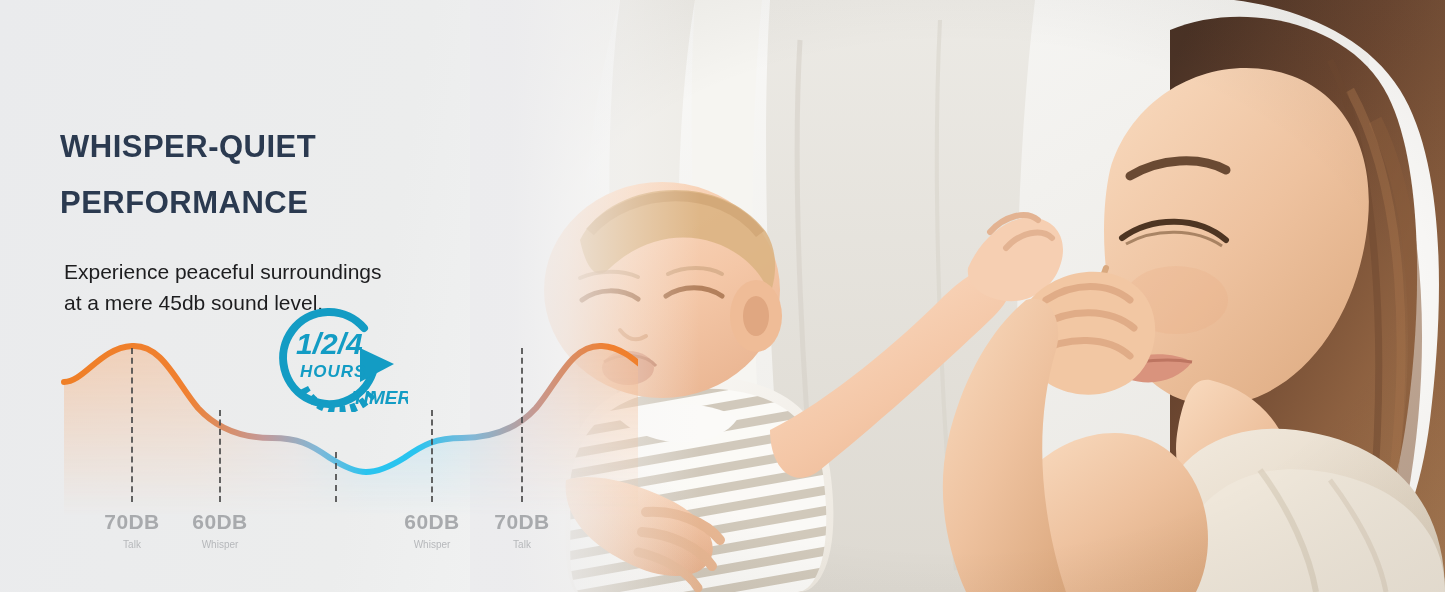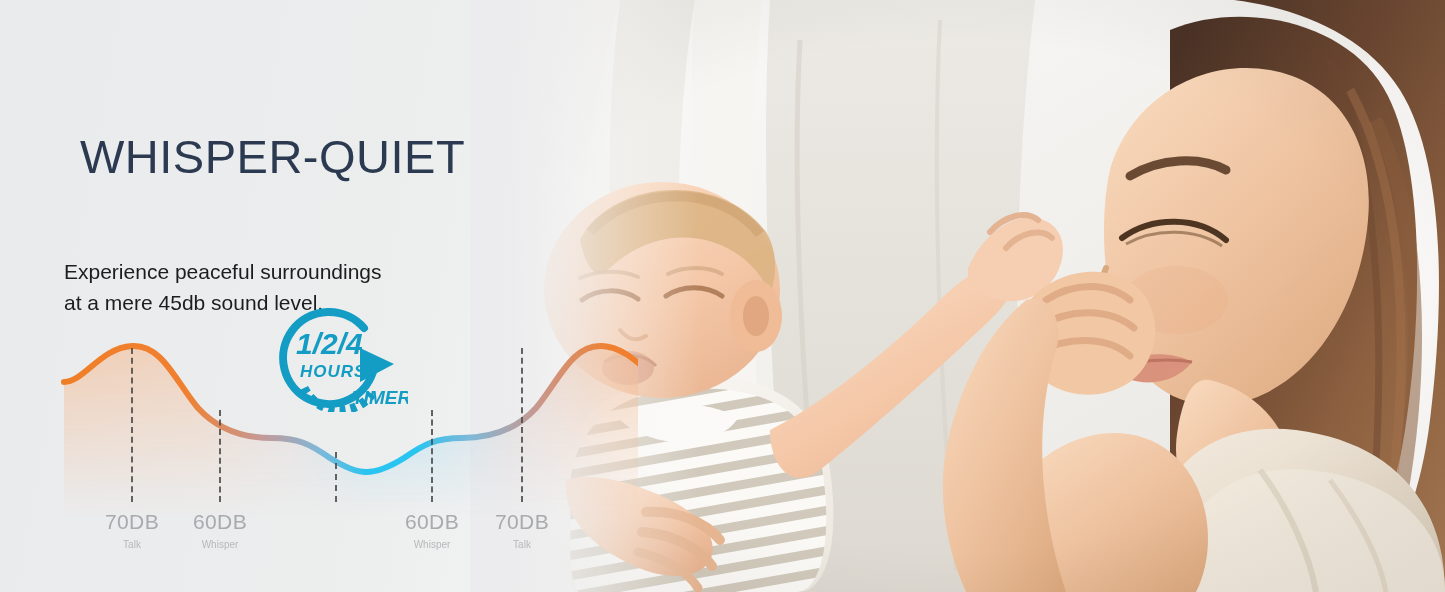--- a/index.html
+++ b/index.html
@@ -21,23 +21,23 @@
   #photo svg{display:block;width:975px;height:592px;}
   
   #photo-feather{
     position:absolute;left:470px;top:0;width:230px;height:592px;
     background:linear-gradient(90deg,#ececee 0%,rgba(236,236,238,0.95) 18%,rgba(240,240,241,0.72) 42%,rgba(246,246,246,0.34) 70%,rgba(250,250,250,0) 100%);
     pointer-events:none;
   }
 
   
   #headline{
-    position:absolute;left:80px;top:98px;width:430px;
+    position:absolute;left:60px;top:98px;width:430px;
     color:#2b3a50;
-    font-size:47px;line-height:56px;font-weight:400;
+    font-size:31px;line-height:56px;font-weight:700;
     letter-spacing:0.5px;
   }
   #headline .l2{display:block;}
   #subtitle{
     position:absolute;left:64px;top:236px;width:420px;
     color:#1d1d1f;font-size:21px;line-height:31px;font-weight:400;margin-top:20px;
   }
 
   
   #chart{
@@ -45,21 +45,21 @@
   }
   #chart svg.wave{position:absolute;left:0;top:0;width:580px;height:190px;}
   .tick{
     position:absolute;width:0;border-left:2px dashed #4a4a4a;
     opacity:.85;
   }
   .axlabel{
     position:absolute;text-align:center;width:120px;
   }
   .axlabel .val{
-    display:block;font-size:21px;font-weight:400;letter-spacing:.4px;
+    display:block;font-size:21px;font-weight:700;letter-spacing:.4px;
     color:#a8aaad;line-height:26px;
   }
   .axlabel .cap{
     display:block;font-size:10px;font-weight:400;color:#b6b8bb;
     line-height:20px;
   }
   .axlabel.primary .val{color:#169fc4;font-size:30px;line-height:34px;}
   .axlabel.primary .cap{color:#169fc4;font-size:17px;line-height:24px;}
 
   
@@ -206,20 +206,21 @@
 
       <path d="M556,300 C520,330 492,380 478,440 C466,492 476,548 496,592 L596,592 C572,520 562,430 586,350 C594,322 580,292 556,300 Z" fill="url(#skinMom)"></path>
 
       <rect x="0" y="0" width="975" height="592" fill="url(#vign)"></rect>
     </svg>
   </div>
   <div id="photo-feather"></div>
 
   <h1 id="headline">
     <span class="l1">WHISPER-QUIET</span>
+    <span class="l2">PERFORMANCE</span>
   </h1>
 
   <p id="subtitle">
     <span>Experience peaceful surroundings</span><br>
     <span>at a mere 45db sound level.</span>
   </p>
 
   <div id="chart">
     <svg class="wave" viewBox="0 0 580 190" preserveAspectRatio="none" aria-hidden="true">
       <defs>

